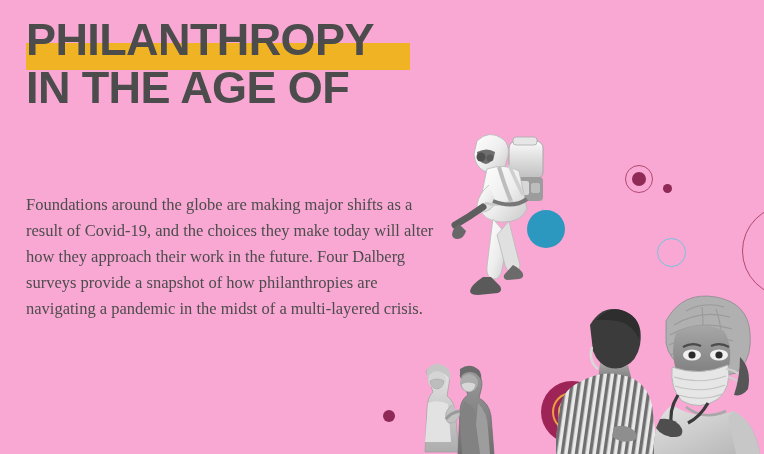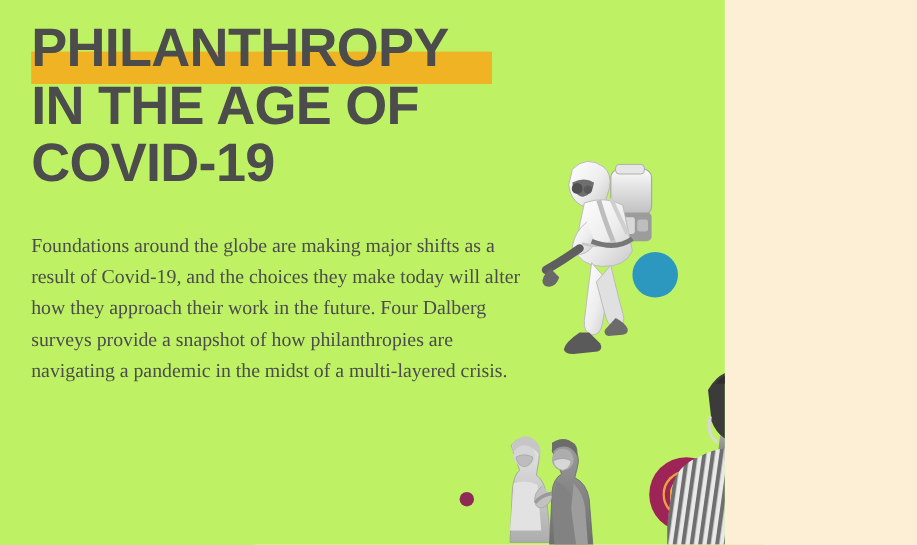--- a/index.html
+++ b/index.html
@@ -4,22 +4,22 @@
 <style>
   html,body{margin:0;padding:0;}
   body{
     width:764px;height:454px;
     background:#FDEFD5;
     font-family:"Liberation Sans", sans-serif;
     overflow:hidden;
   }
   .poster{
     position:relative;
-    width:604px;height:454px;
-    background:#bef264;
+    width:764px;height:454px;
+    background:#f9a8d4;
     overflow:hidden;
   }
 
   
   .deco{position:absolute;}
 
   .dot-ring-outer{
     left:625px;top:165px;width:28px;height:28px;
     border:1.6px solid #B2496E;border-radius:50%;
     box-sizing:border-box;
@@ -273,18 +273,17 @@
     <circle cx="116" cy="146" r="6" fill="#2E2E2E"></circle>
 
     <path d="M104 134 q16 -2 22 10 q2 7 -6 8 q-14 0 -20 -9z" fill="#4E4E4E"></path>
   </svg>
 
   <div class="hl-mark"></div>
 
   <h1 class="headline">
     <span class="line">PHILANTHROPY</span>
     <span class="line">IN THE AGE OF</span>
-    <span class="line">COVID-19</span>
   </h1>
 
   <p class="body-copy">Foundations around the globe are making major shifts as a result of Covid-19, and the choices they make today will alter how they approach their work in the future. Four Dalberg surveys provide a snapshot of how philanthropies are navigating a pandemic in the midst of a multi-layered crisis.</p>
 
 </div>
 
 </body></html>

